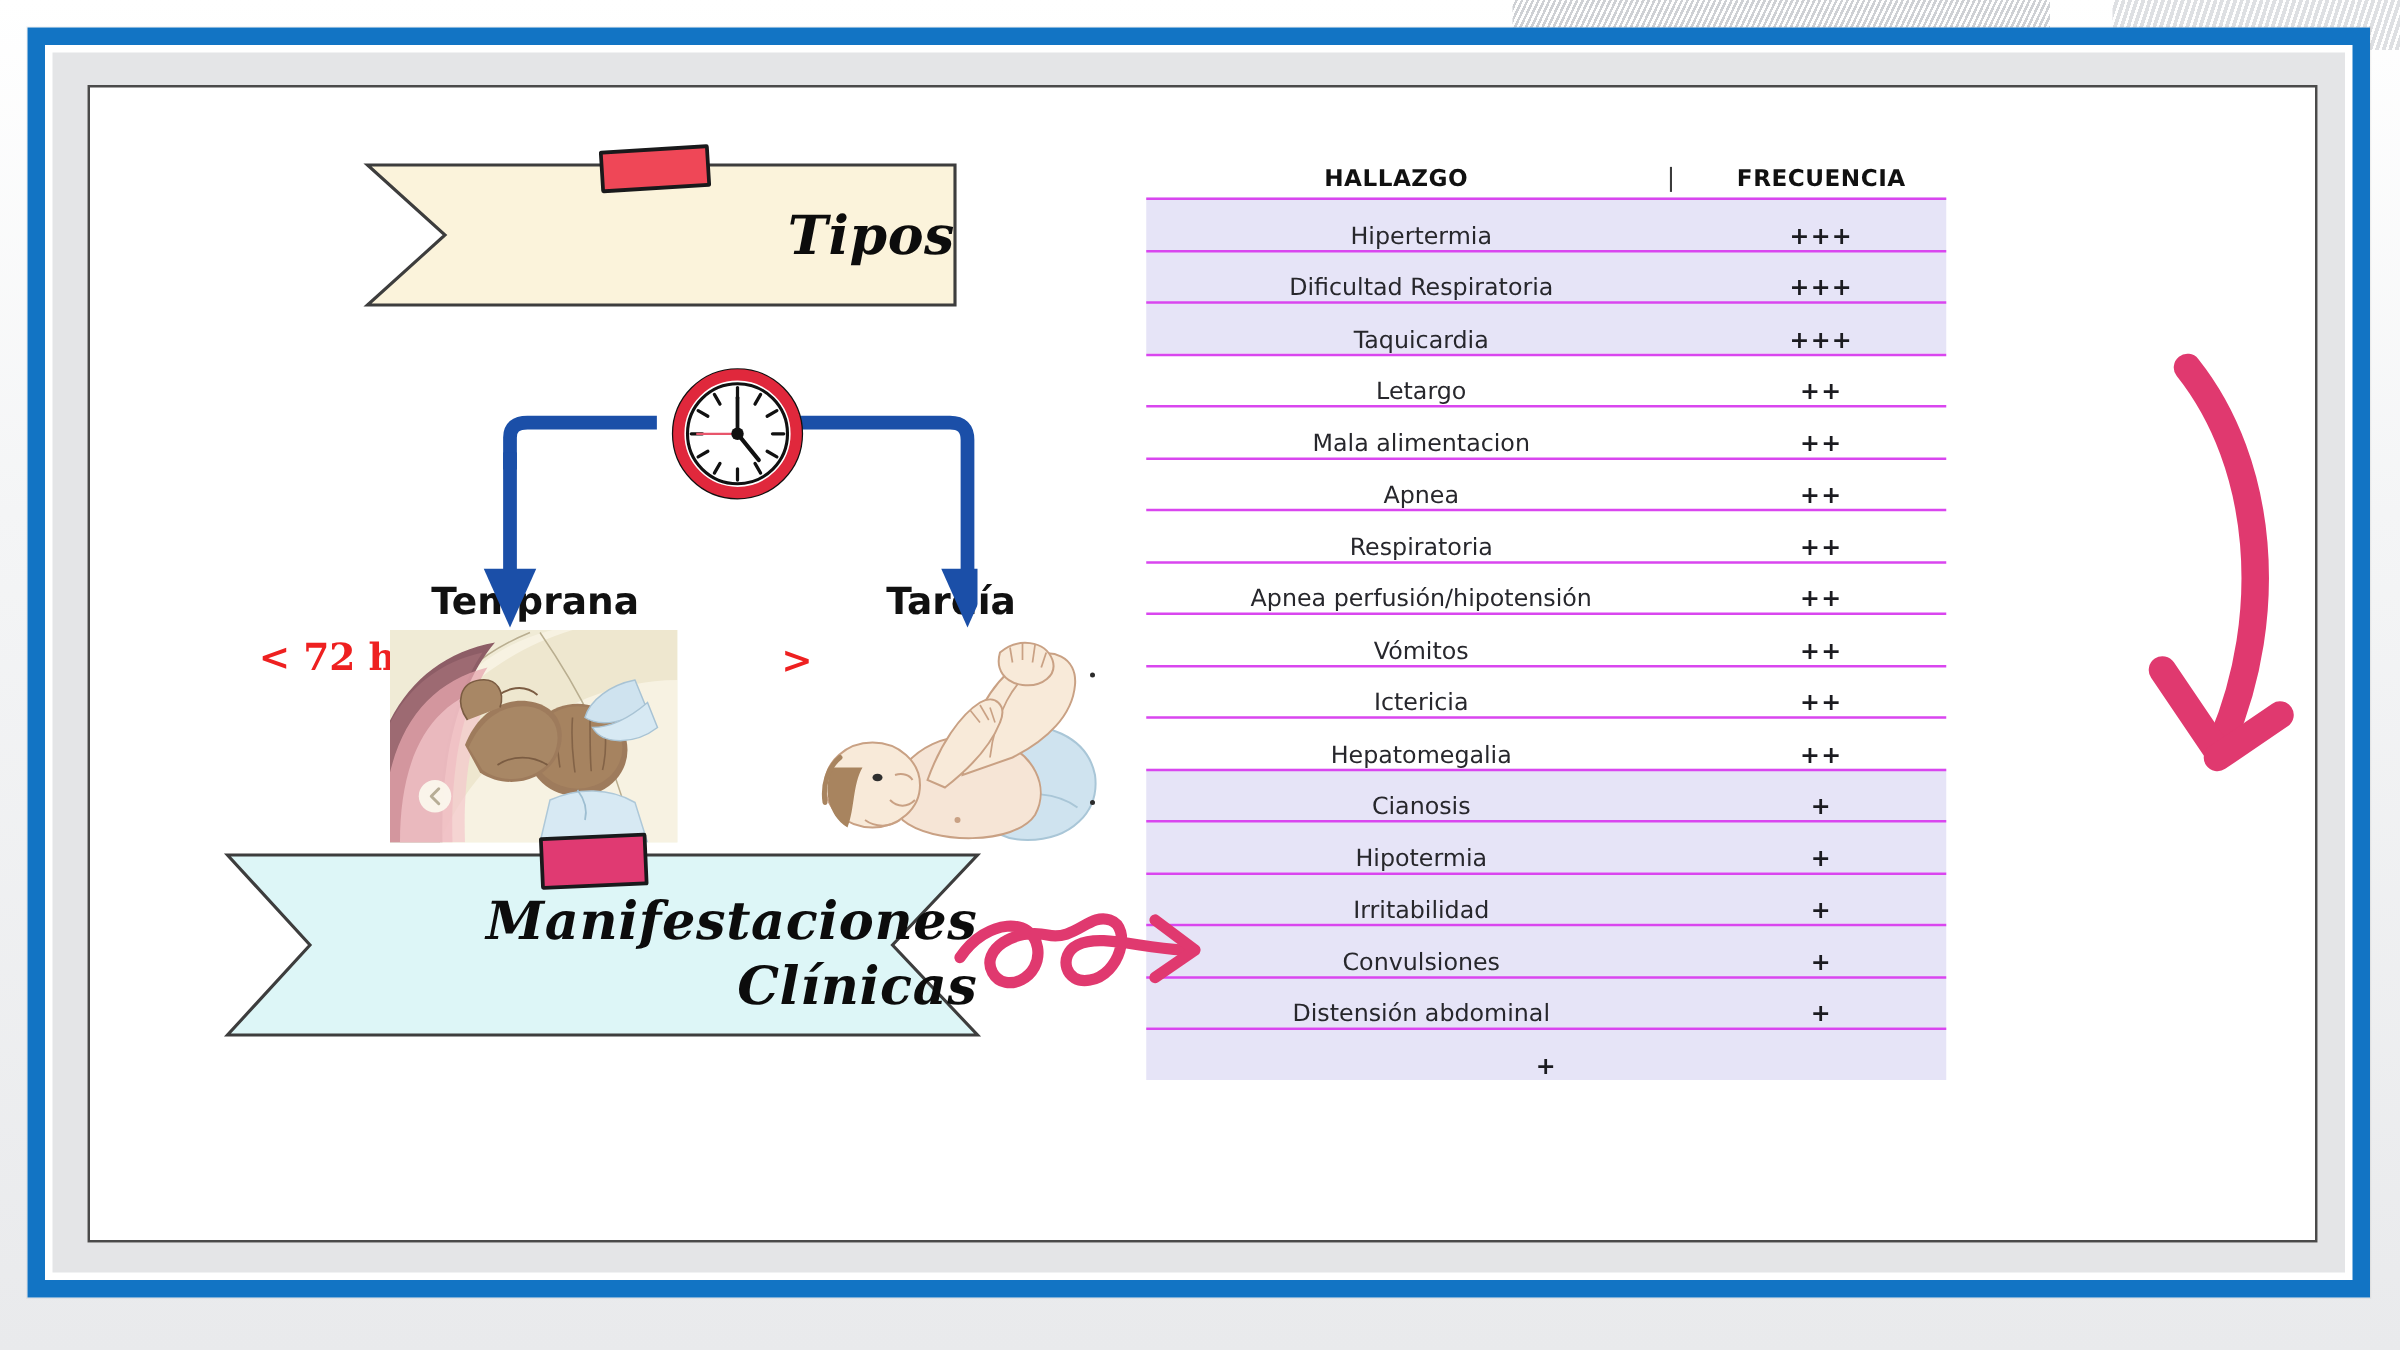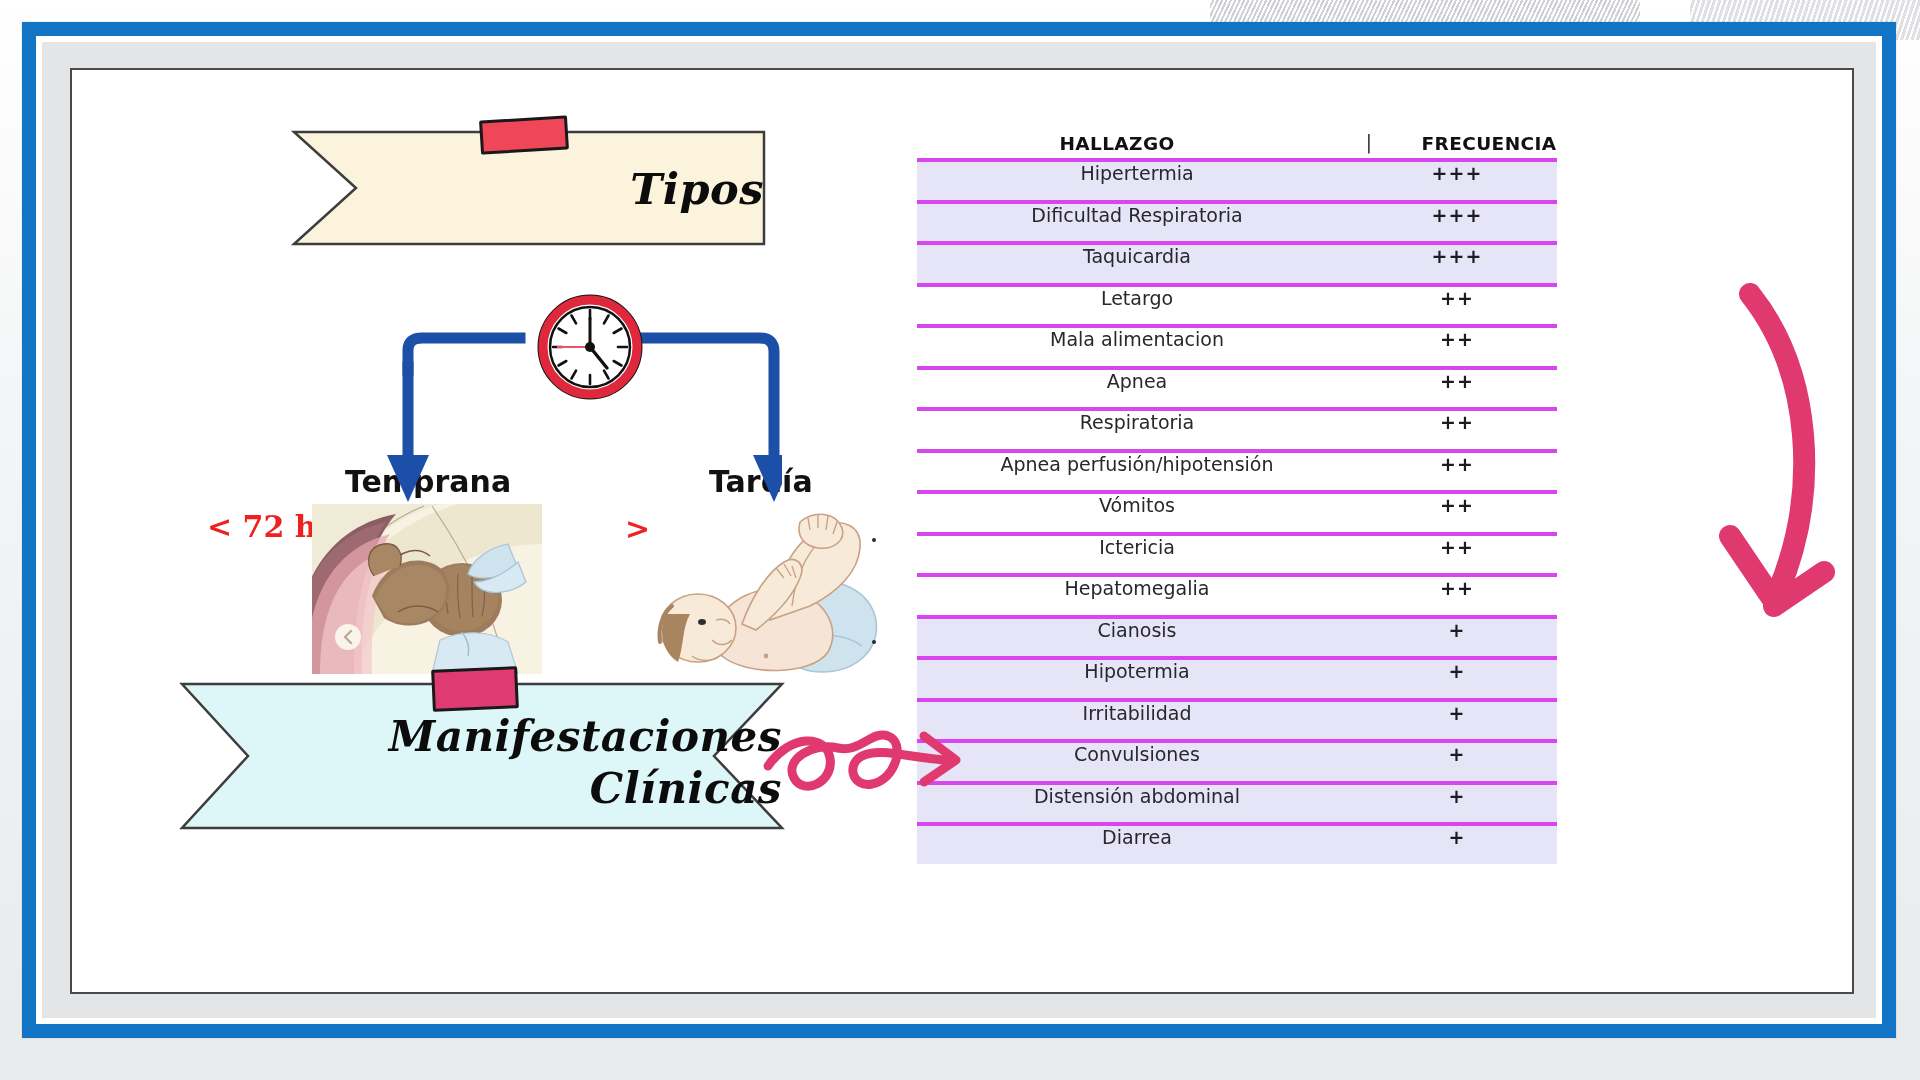--- a/index.html
+++ b/index.html
@@ -72,29 +72,29 @@
 
   
   .illus{position:absolute;overflow:hidden;}
   .illus-early{left:240px;top:434px;width:230px;height:170px;background:#f6f1e0;}
   .illus-late{left:578px;top:440px;width:240px;height:168px;background:#ffffff;}
 
   .dot{position:absolute;width:4px;height:4px;border-radius:50%;background:#2b2b2b;}
 
   
   .table-wrap{position:absolute;left:845px;top:38px;width:640px;}
-  .thead{display:flex;align-items:flex-end;height:46px;padding:0 0 4px 0;gap:32px;}
+  .thead{display:flex;align-items:flex-end;height:46px;padding:0 0 4px 0;}
   .th{font-family:"DejaVu Sans", sans-serif;font-weight:700;font-size:18.5px;
      color:#111;letter-spacing:.4px;text-align:center;}
   .th-hallazgo{flex:0 0 400px;}
   .th-sep{flex:0 0 40px;color:#3b3b3b;font-weight:400;font-size:20px;}
   .th-frec{flex:1;}
 
-  .trow{display:flex;align-items:flex-start;height:41.5px;
-     border-top:4px solid #d946ef;box-sizing:border-box;position:relative;}
+  .trow{display:flex;align-items:flex-end;height:41.5px;
+     border-top:2px solid #d946ef;box-sizing:border-box;position:relative;}
   .trow:last-child{border-bottom:none;}
   .td-name{flex:0 0 440px;text-align:center;font-size:19px;color:#27272c;
      font-family:"DejaVu Sans", sans-serif;}
   .td-frec{flex:1;text-align:center;font-size:19px;color:#1b1b20;font-weight:700;
      letter-spacing:1px;font-family:"DejaVu Sans", sans-serif;}
   .trow.shaded{background:#e6e4f7;}
 
   
   .pink-arrow-down{position:absolute;right:6px;top:210px;width:130px;height:360px;z-index:6;}
   .pink-arrow-curl{position:absolute;left:688px;top:638px;width:220px;height:110px;z-index:6;}
@@ -325,21 +325,20 @@
               </div>
               <div class="trow shaded">
                 <div class="td-name">Convulsiones</div>
                 <div class="td-frec">+</div>
               </div>
               <div class="trow shaded">
                 <div class="td-name">Distensión abdominal</div>
                 <div class="td-frec">+</div>
               </div>
               <div class="trow shaded">
-                <div class="td-name">Diarrea</div>
                 <div class="td-frec">+</div>
               </div>
             </div>
         </div>
 
         <svg class="pink-arrow-down" viewBox="0 0 130 360">
           <path d="M34,14 C96,92 104,212 62,312" fill="none" stroke="#e0396f" stroke-width="22" stroke-linecap="round"></path>
           <path d="M14,256 L60,324" fill="none" stroke="#e0396f" stroke-width="22" stroke-linecap="round"></path>
           <path d="M108,292 L58,326" fill="none" stroke="#e0396f" stroke-width="22" stroke-linecap="round"></path>
         </svg>

